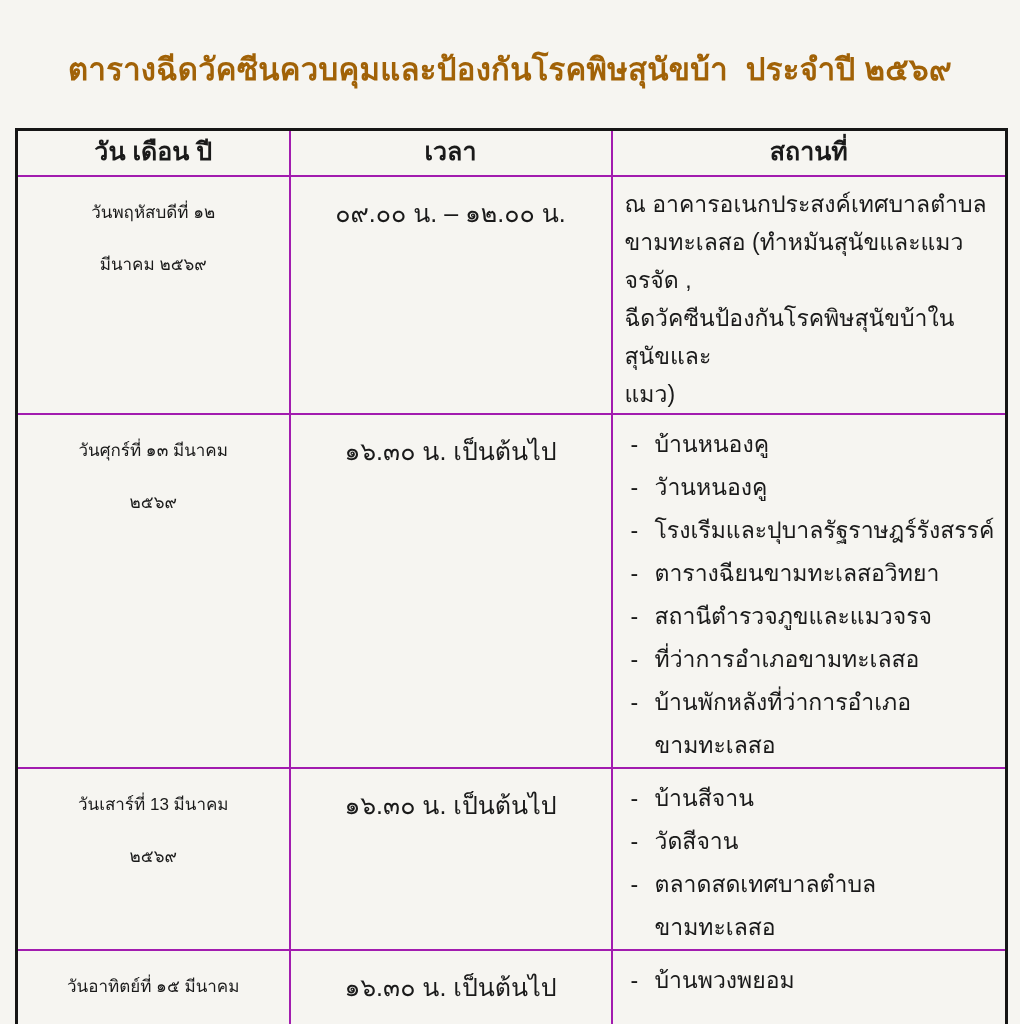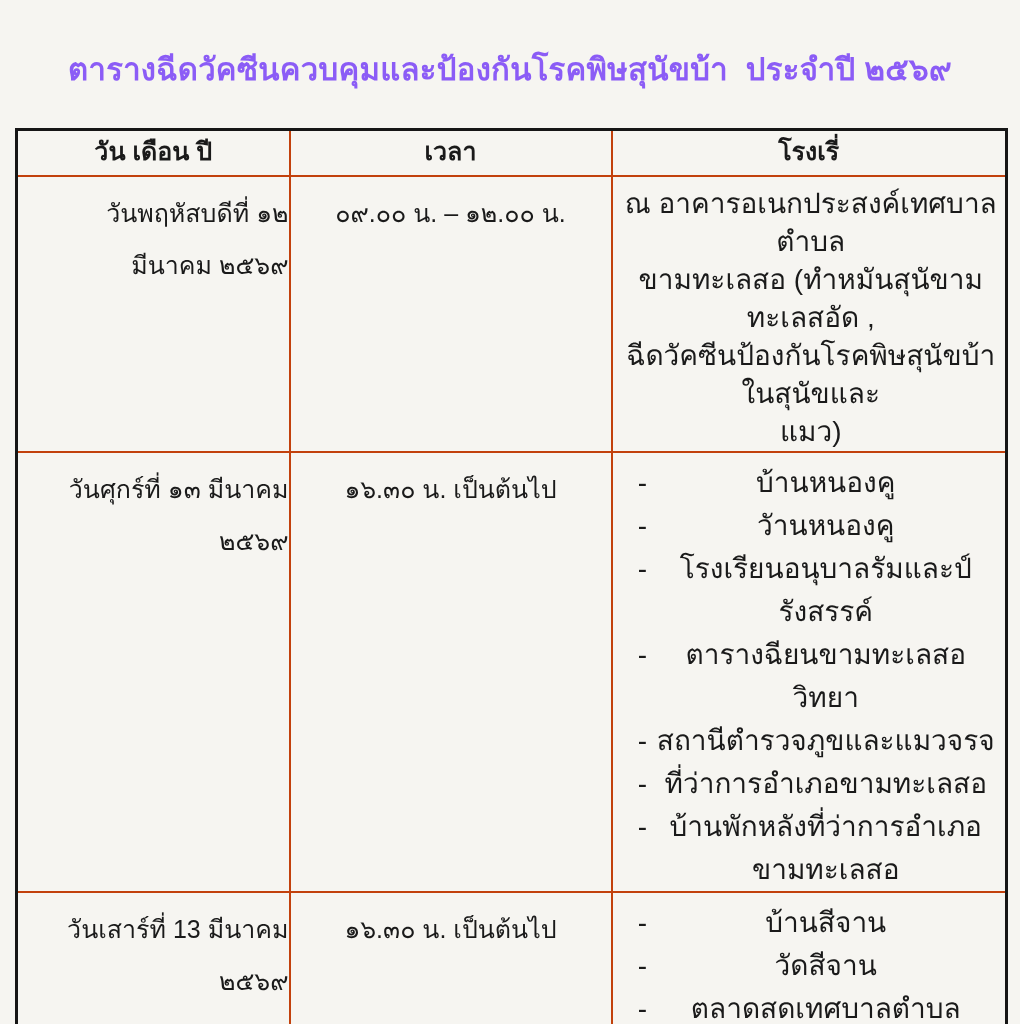--- a/index.html
+++ b/index.html
@@ -12,71 +12,70 @@
     overflow: hidden;
   }
   .title {
     margin: 0;
     padding-top: 44px;
     text-align: center;
     font-size: 31px;
     font-weight: 700;
     letter-spacing: 0.3px;
     white-space: pre-wrap;
-    color: #8b5cf6;
+    color: #a16207;
   }
   table.schedule {
     position: absolute;
     left: 15px; top: 128px;
     width: 990px;
     border-collapse: collapse;
     table-layout: fixed;
     background: transparent;
     border: 3px solid #161616;
   }
   col.c1 { width: 273px; }
   col.c2 { width: 322px; }
   col.c3 { width: 395px; }
   th, td {
-    border: 2px solid #c2410c;
+    border: 2px solid #a21caf;
     vertical-align: top;
     padding: 0;
   }
   tr.hrow th {
     height: 40px;
     vertical-align: middle;
     text-align: center;
     font-size: 25px;
     font-weight: 700;
     padding-bottom: 4px;
   }
   tr.r1 { height: 155px; }
   tr.r2 { height: 305px; }
   tr.r3 { height: 146px; }
   tr.r4 { height: 115px; }
   td.date-cell {
-    text-align: right;
+    text-align: center;
+    font-size: 17px;
+    padding-top: 10px;
+    line-height: 52px;
+    font-weight: 500;
+    border-radius: 21px;
+  }
+  td.time-cell {
+    text-align: center;
     font-size: 25px;
     padding-top: 10px;
     line-height: 52px;
     font-weight: 500;
-    border-radius: 21px;
-  }
-  td.time-cell {
-    text-align: center;
-    font-size: 25px;
-    padding-top: 10px;
-    line-height: 52px;
-    font-weight: 500;
   }
   td.place-cell {
-    font-size: 28px;
+    font-size: 23px;
     padding: 8px 8px 0 12px;
     font-weight: 500;
-    text-align: center;
   }
   .para-line { line-height: 38px; }
   .list-item { display: flex; line-height: 43px; }
   .dash {
     flex: 0 0 30px;
     padding-left: 6px;
     box-sizing: border-box;
   }
   .li-text { flex: 1 1 auto; }
 </style>
@@ -90,36 +89,36 @@
   <table class="schedule">
     <colgroup>
       <col class="c1">
         <col class="c2">
         <col class="c3">
     </colgroup>
     <thead>
       <tr class="hrow">
         <th>วัน เดือน ปี</th>
         <th>เวลา</th>
-        <th>โรงเรี่</th>
+        <th>สถานที่</th>
       </tr>
     </thead>
     <tbody>
 
       <tr class="r1">
         <td class="date-cell">
           <div>วันพฤหัสบดีที่ ๑๒</div>
           <div>มีนาคม ๒๕๖๙</div>
         </td>
         <td class="time-cell">
           <div>๐๙.๐๐ น. – ๑๒.๐๐ น.</div>
         </td>
         <td class="place-cell">
           <div class="para-line">ณ อาคารอเนกประสงค์เทศบาลตำบล</div>
-          <div class="para-line">ขามทะเลสอ (ทำหมันสุนัขามทะเลสอัด ,</div>
+          <div class="para-line">ขามทะเลสอ (ทำหมันสุนัขและแมวจรจัด ,</div>
           <div class="para-line">ฉีดวัคซีนป้องกันโรคพิษสุนัขบ้าในสุนัขและ</div>
           <div class="para-line">แมว)</div>
         </td>
       </tr>
 
       <tr class="r2">
         <td class="date-cell">
           <div>วันศุกร์ที่ ๑๓ มีนาคม</div>
           <div>๒๕๖๙</div>
         </td>
@@ -130,21 +129,21 @@
           <div class="list-item">
             <span class="dash">-</span>
             <span class="li-text">บ้านหนองคู</span>
           </div>
           <div class="list-item">
             <span class="dash">-</span>
             <span class="li-text">วัานหนองคู</span>
           </div>
           <div class="list-item">
             <span class="dash">-</span>
-            <span class="li-text">โรงเรียนอนุบาลรัมและป์รังสรรค์</span>
+            <span class="li-text">โรงเรีมและปุบาลรัฐราษฎร์รังสรรค์</span>
           </div>
           <div class="list-item">
             <span class="dash">-</span>
             <span class="li-text">ตารางฉียนขามทะเลสอวิทยา</span>
           </div>
           <div class="list-item">
             <span class="dash">-</span>
             <span class="li-text">สถานีตำรวจภูขและแมวจรจ</span>
           </div>
           <div class="list-item">

